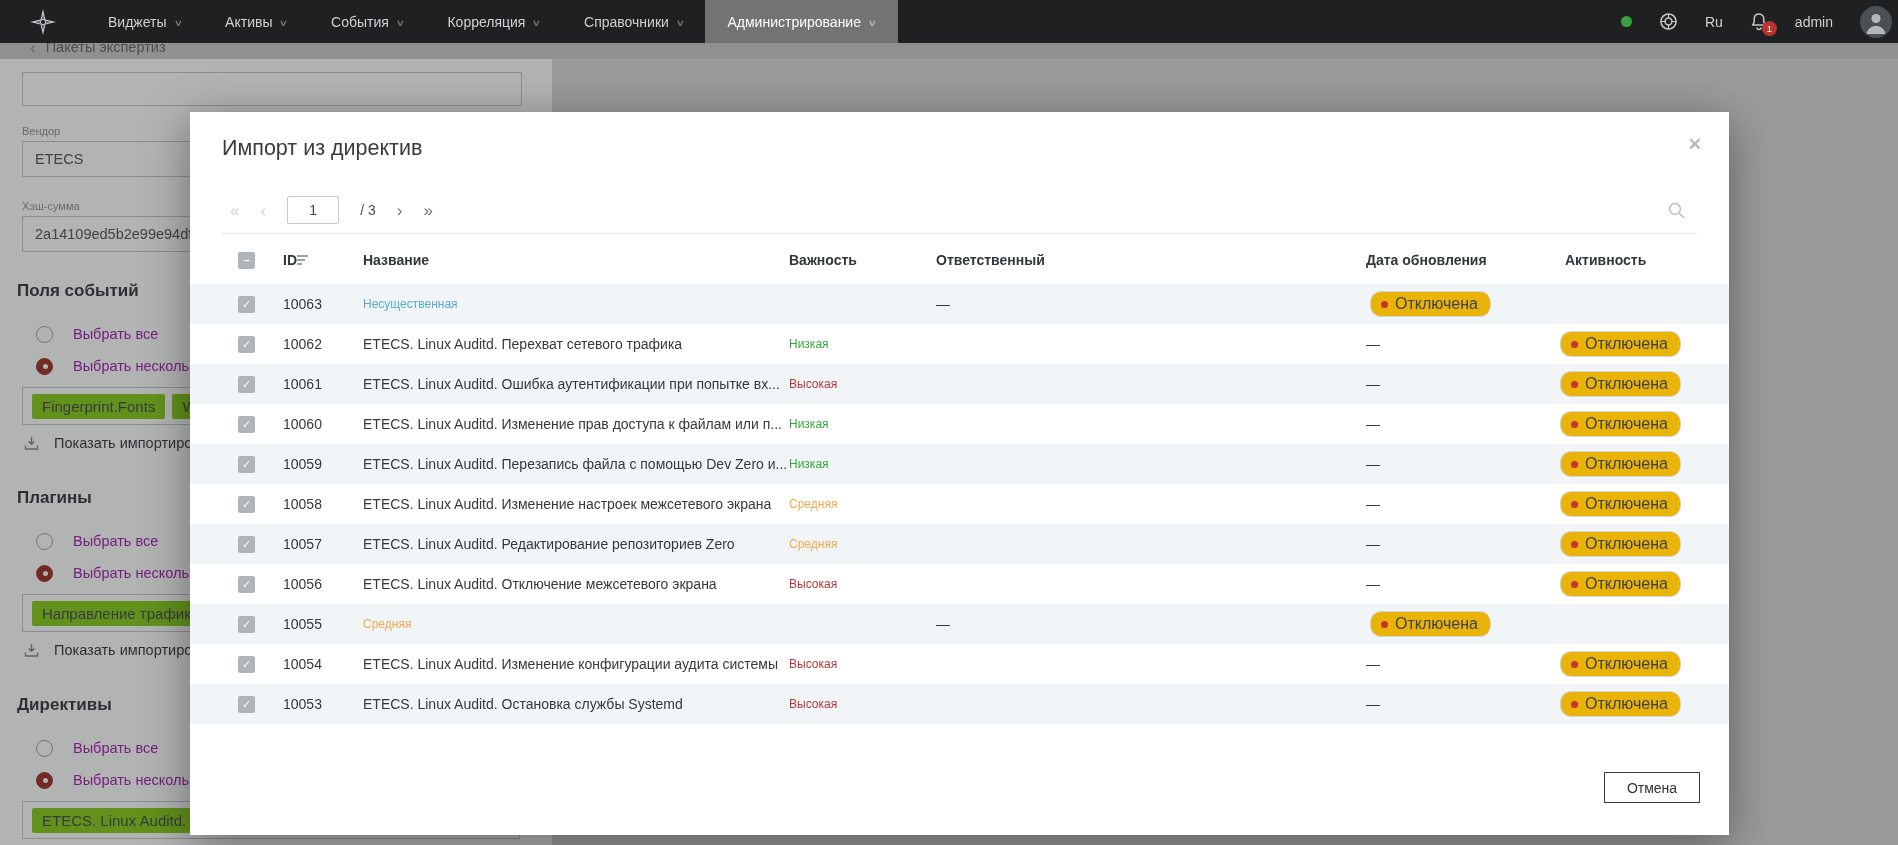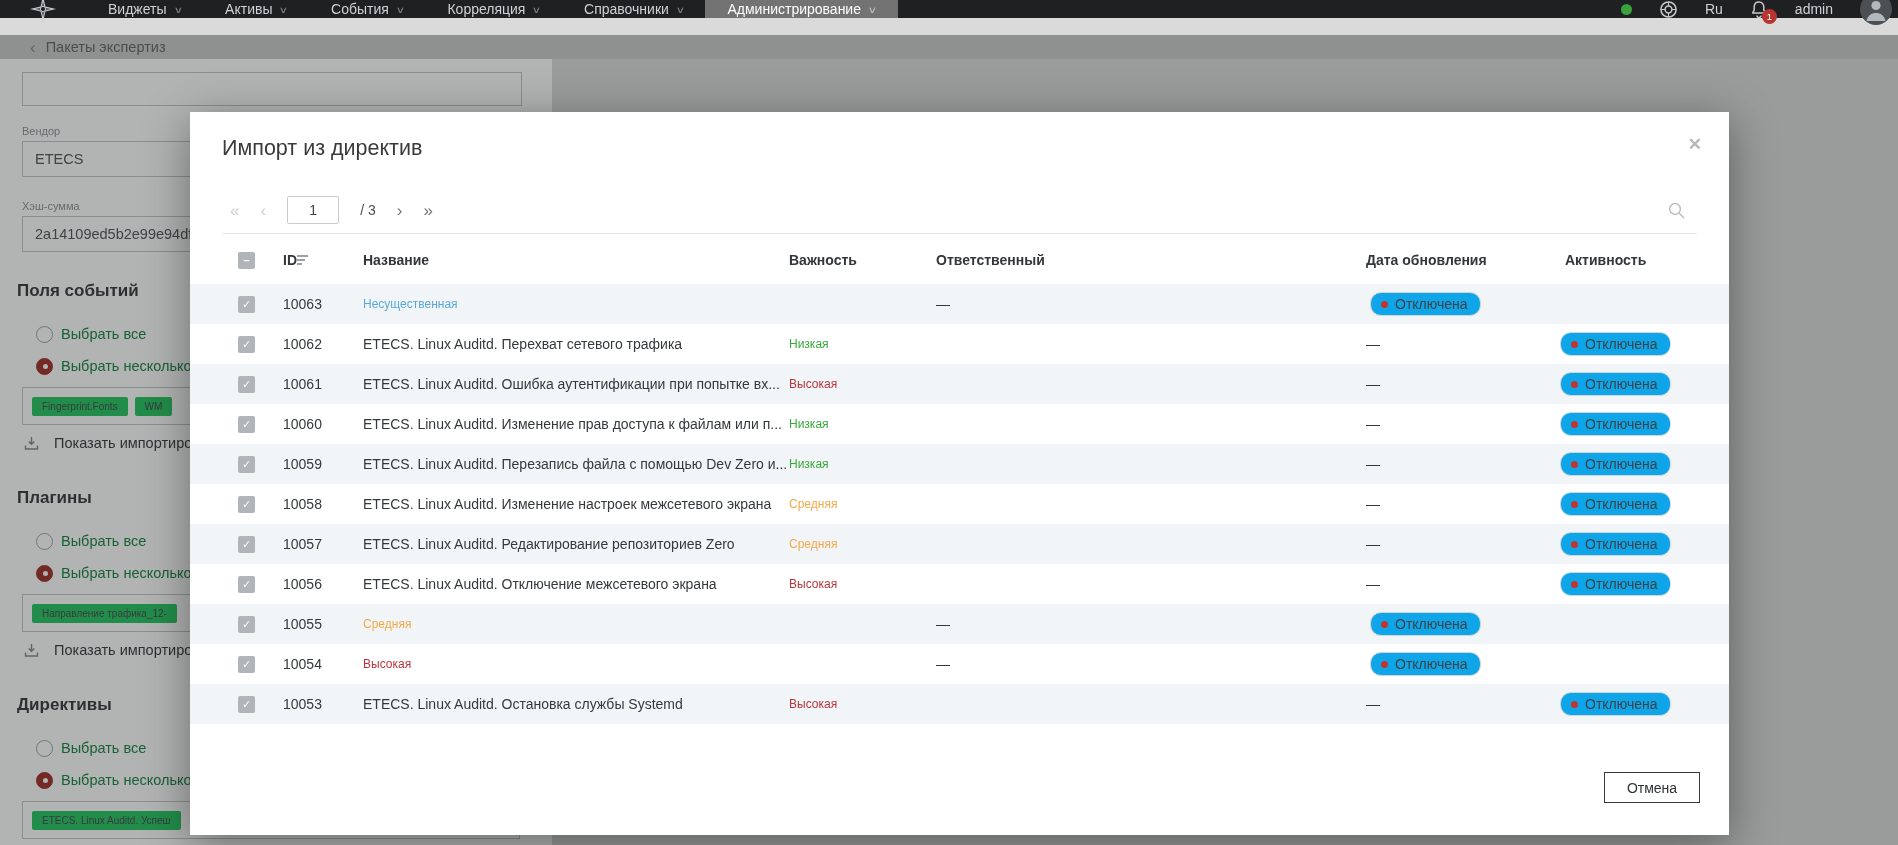--- a/index.html
+++ b/index.html
@@ -1,20 +1,20 @@
 <!DOCTYPE html>
 <html><head>
 <meta charset="utf-8">
 <style>
   *{margin:0;padding:0;box-sizing:border-box;font-family:"Liberation Sans",sans-serif}
   html,body{width:1898px;height:845px;overflow:hidden}
   body{position:relative;background:#dadada}
 
   
-  .topnav{position:absolute;top:0;left:0;right:0;height:18px;background:#1e2022;display:flex;align-items:stretch;z-index:40}
+  .topnav{position:absolute;top:0;left:0;right:0;height:43px;background:#1e2022;display:flex;align-items:stretch;z-index:40}
   .logo{width:86px;display:flex;align-items:center;justify-content:center;cursor:pointer}
   .nav-items{display:flex;align-items:stretch}
   .nav-item{display:flex;align-items:center;gap:8px;padding:0 22px;color:#cfd1d3;font-size:14px;cursor:pointer;white-space:nowrap}
   .nav-item[data-active="true"]{background:#737373;color:#fff}
   .nav-chev{font-size:9px;opacity:.55;transform:scaleX(1.4);margin-top:2px}
   .nav-right{margin-left:auto;display:flex;align-items:center;gap:27px;padding-right:6px;color:#cfd1d3;font-size:14px}
   .status-dot{width:11px;height:11px;border-radius:50%;background:#3aa23c}
   .bell-wrap{position:relative;display:flex;align-items:center}
   .bell-badge{position:absolute;right:-9px;bottom:-5px;min-width:15px;height:15px;border-radius:8px;background:#b73430;color:#fff;font-size:9.5px;display:flex;align-items:center;justify-content:center;padding:0 3px}
   .avatar{width:32px;height:32px;border-radius:50%;background:#4b5055;display:flex;align-items:center;justify-content:center;overflow:hidden;cursor:pointer}
@@ -26,23 +26,23 @@
   .crumb-label{font-size:14.5px;color:#5f6468;cursor:pointer}
   .left-panel{position:absolute;top:24px;left:0;bottom:-35px;width:552px;background:#fff}
   .fld-box{position:absolute;left:22px;width:500px;height:36px;border:1px solid #c3c6c8;background:#fff;font-size:14.5px;color:#4e5357;padding:0 12px}
   .fld-label{position:absolute;left:22px;font-size:11px;color:#8d9296}
   .bg-section{position:absolute;left:17px;width:505px}
   .section-title{font-size:17px;font-weight:700;color:#33373a;margin-bottom:20px}
   .radio-row{display:flex;align-items:center;height:26px;margin:0 0 6px 19px;cursor:pointer}
   .radio{width:17px;height:17px;border-radius:50%;border:1.5px solid #9aa0a4;background:#fff;position:relative;flex:none}
   .radio.sel{background:#9f2d26;border-color:#9f2d26}
   .radio.sel::after{content:"";position:absolute;left:5.5px;top:5.5px;width:5px;height:5px;border-radius:50%;background:#fff}
-  .radio-label{margin-left:8px;font-size:14.5px;color:#15803d}
+  .radio-label{margin-left:20px;font-size:14.5px;color:#a21caf}
   .tags-box{margin-top:8px;margin-left:5px;width:498px;height:38px;border:1px solid #c3c6c8;background:#fff;display:flex;align-items:center;gap:7px;padding:0 9px;overflow:hidden}
-  .chip{background:#22c55e;border-radius:2px;padding:4px 10px;font-size:10px;color:#43484c;white-space:nowrap}
+  .chip{background:#84cc16;border-radius:2px;padding:4px 10px;font-size:15px;color:#43484c;white-space:nowrap}
   .import-link{margin-top:10px;margin-left:7px;display:flex;align-items:center;gap:15px;font-size:14.5px;color:#33373a;cursor:pointer;white-space:nowrap}
 
   
   .overlay{position:absolute;top:35px;left:0;right:0;bottom:0;background:rgba(33,36,38,.35);z-index:20}
 
   
   .modal{position:absolute;left:190px;top:112px;width:1539px;height:723px;background:#fff;z-index:30;box-shadow:0 10px 44px rgba(0,0,0,.4)}
   .modal-title{position:absolute;left:32px;top:24px;font-size:21.5px;font-weight:400;color:#3a3a3a}
   .modal-close{position:absolute;right:27px;top:24px;font-size:17px;font-weight:700;color:#b4b9bf;cursor:pointer;line-height:1}
   .pager{position:absolute;left:40px;top:83px;height:30px;display:flex;align-items:center;gap:21px}
@@ -60,21 +60,21 @@
   .trow{height:40px;font-size:14px;color:#35393c}
   .trow:nth-child(odd){background:#f2f5f7}
   .idhead{display:flex;align-items:center;}
   .cb{width:17px;height:17px;border-radius:2px;background:#b0b5ba;color:#fff;display:flex;align-items:center;justify-content:center;font-size:11px;cursor:pointer;flex:none}
   .name-cell{white-space:nowrap;overflow:hidden}
   .sev{font-size:12px}
   .sev[data-level="info"]{color:#58a8da}
   .sev[data-level="low"]{color:#37a93c}
   .sev[data-level="medium"]{color:#f2a94a}
   .sev[data-level="high"]{color:#b5373b}
-  .badge{display:inline-flex;align-items:center;gap:7px;border:1px solid #d2d6d9;border-radius:11px;background:#0ea5e9;padding:3px 12px 3px 10px;font-size:14px;color:#3f4346;margin-left:4px}
+  .badge{display:inline-flex;align-items:center;gap:7px;border:1px solid #d2d6d9;border-radius:11px;background:#eab308;padding:3px 12px 3px 10px;font-size:16px;color:#3f4346;margin-left:4px}
   .badge .dot{width:7px;height:7px;border-radius:50%;background:#c13531;flex:none}
   .cancel-btn{position:absolute;right:29px;bottom:32px;width:96px;height:31px;background:#fff;border:1px solid #3a3a3a;font-size:14px;color:#2f3336;cursor:pointer}
 </style>
 </head>
 <body>
 
 <div class="topnav">
   <div class="logo">
     <svg width="26" height="26" viewBox="0 0 32 32">
       <polygon points="16,0 19,13 32,16 19,19 16,32 13,19 0,16 13,13" fill="#c9ccce"></polygon>
@@ -411,20 +411,21 @@
             <span>Отключена</span>
           </span>
         </div>
       </div>
 
       <div class="trow grid-row">
         <div>
           <span class="cb">✓</span>
         </div>
         <div>10054</div>
+        <div class="name-cell">ETECS. Linux Auditd. Изменение конфигурации аудита системы</div>
         <div class="sev" data-level="high">Высокая</div>
         <div></div>
         <div>—</div>
         <div>
           <span class="badge">
             <span class="dot"></span>
             <span>Отключена</span>
           </span>
         </div>
       </div>

